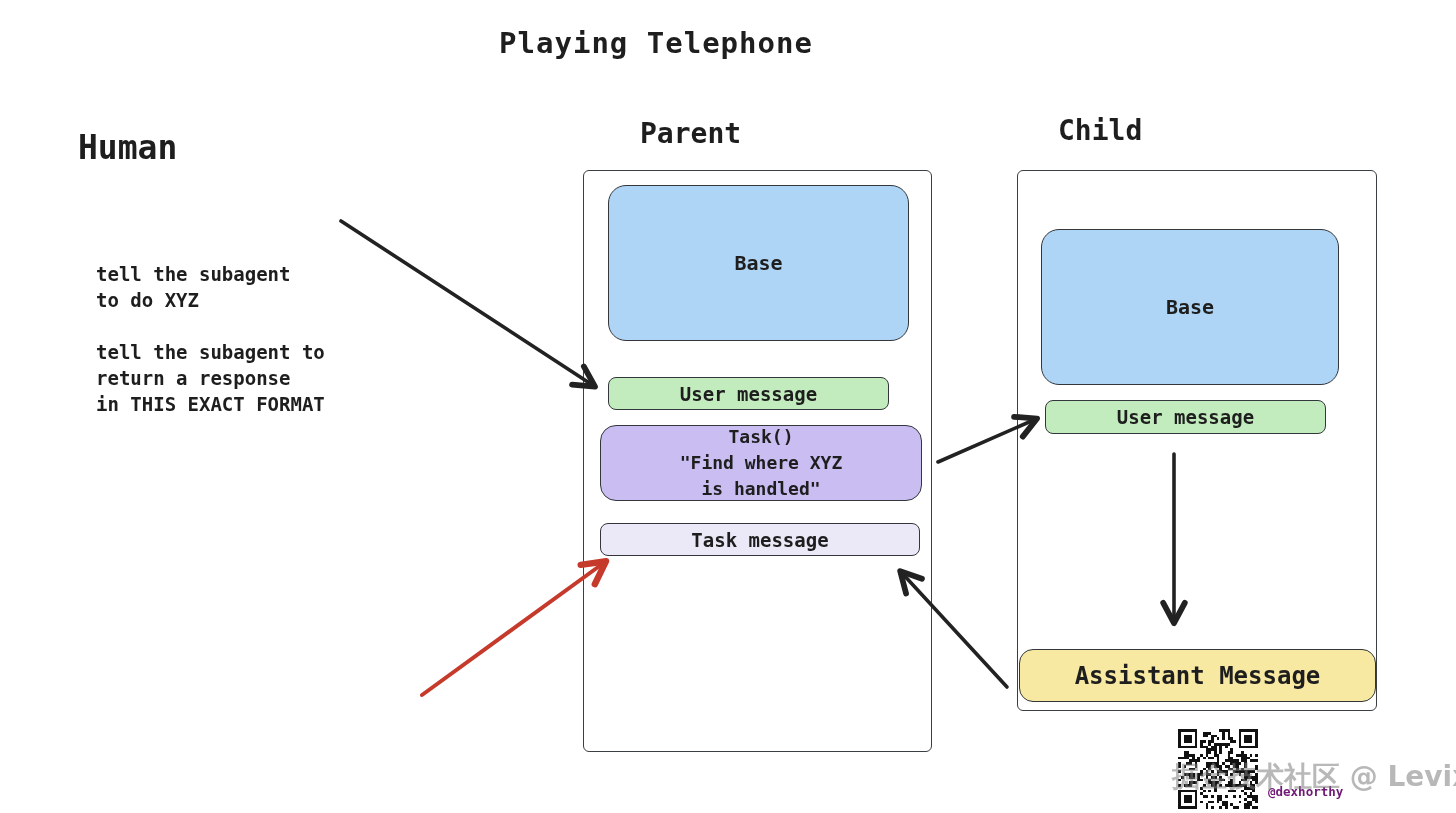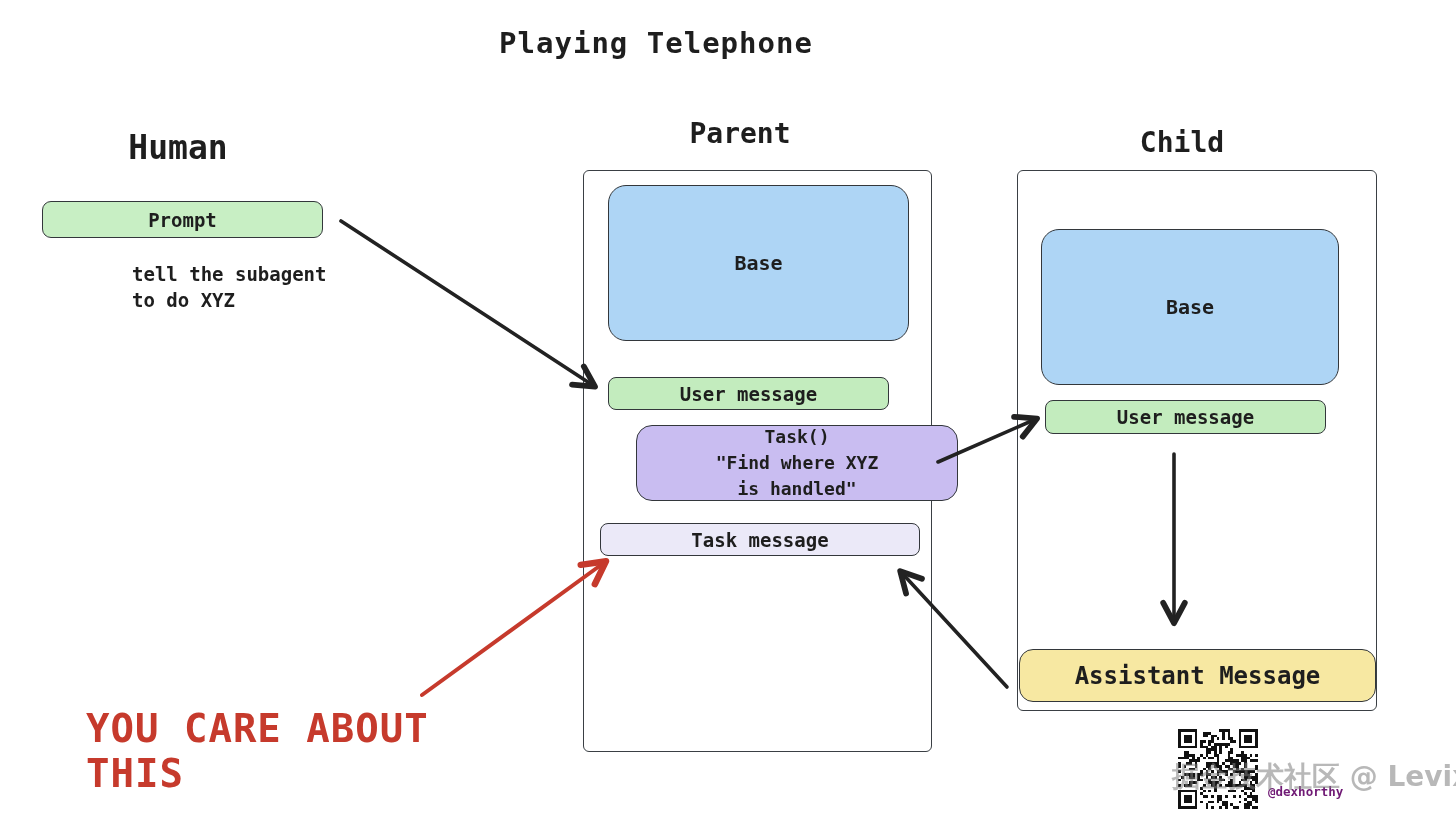--- a/index.html
+++ b/index.html
@@ -8,28 +8,28 @@
     position: relative;
     width: 1456px;
     height: 813px;
     background: #ffffff;
     overflow: hidden;
     font-family: "DejaVu Sans Mono", monospace;
     color: #1e1e1e;
   }
   .abs { position: absolute; }
   .center-text { display: flex; align-items: center; justify-content: center; text-align: center; }
-  .pre { white-space: pre-line; margin-left: 36px; }
+  .pre { white-space: pre-line; }
 
   .title { left: 16px; top: 26px; width: 1280px; text-align: center; font-size: 29px; font-weight: bold; letter-spacing: 1px; }
 
-  .col-label { font-size: 28px; font-weight: bold; text-align: center; }
+  .col-label { font-size: 28px; font-weight: bold; }
   .human-label { left: 78px; top: 128px; width: 200px; font-size: 33px; }
   .parent-label { left: 640px; top: 117px; width: 200px; }
-  .child-label { left: 1082px; top: 114px; width: 200px; margin-top: 12px; }
+  .child-label { left: 1058px; top: 114px; width: 200px; }
 
   .box { border: 1.6px solid #33373b; }
 
   .prompt-box { left: 42px; top: 201px; width: 281px; height: 37px; background: #c8efc4; border-radius: 9px; font-size: 19px; font-weight: bold; }
   .human-note { left: 96px; width: 320px; font-size: 19px; line-height: 26px; font-weight: bold; }
   .note1 { top: 261px; }
   .note2 { top: 339px; }
 
   .agent-container { background: #ffffff; border: 1.7px solid #3a3f44; border-radius: 6px; }
   .parent-container { left: 583px; top: 170px; width: 349px; height: 582px; }
@@ -64,25 +64,25 @@
   }
 </style>
 </head>
 <body>
 
 <div class="canvas">
 
   <div class="abs title">Playing Telephone</div>
 
   <div class="abs col-label human-label">Human</div>
-  <div class="abs box prompt-box center-text">
-    <span>Prompt</span>
-  </div>
   <div class="abs human-note note1 pre">tell the subagent
 to do XYZ</div>
+  <div class="abs human-note note2 pre">tell the subagent to
+return a response
+in THIS EXACT FORMAT</div>
 
   <div class="abs col-label parent-label">Parent</div>
   <div class="abs agent-container parent-container">
     <div class="abs box base-box parent-base center-text">
       <span>Base</span>
     </div>
     <div class="abs box user-msg parent-user-msg center-text">
       <span>User message</span>
     </div>
     <div class="abs box task-box center-text pre">Task()
@@ -115,21 +115,20 @@
         <path d="M1.5 1.5 L10 6 L1.5 10.5" fill="none" stroke="#c63a2c" stroke-width="2.4" stroke-linecap="round" stroke-linejoin="round"></path>
       </marker>
     </defs>
     <line x1="341" y1="221" x2="594" y2="386" stroke="#222222" stroke-width="3.6" stroke-linecap="round" marker-end="url(#ah-black)"></line>
     <line x1="938" y1="462" x2="1036" y2="419" stroke="#222222" stroke-width="3.6" stroke-linecap="round" marker-end="url(#ah-black)"></line>
     <line x1="1007" y1="687" x2="901" y2="572" stroke="#222222" stroke-width="3.6" stroke-linecap="round" marker-end="url(#ah-black)"></line>
     <line x1="1174" y1="454" x2="1174" y2="622" stroke="#222222" stroke-width="3.6" stroke-linecap="round" marker-end="url(#ah-black)"></line>
     <line x1="422" y1="695" x2="605" y2="562" stroke="#c63a2c" stroke-width="4" stroke-linecap="round" marker-end="url(#ah-red)"></line>
   </svg>
 
-  <div class="abs annotation">YOU CARE ABOUT THIS</div>
 
   <svg class="abs qr" id="qr-svg" viewBox="0 0 29 29" shape-rendering="crispEdges">
     <rect x="0" y="0" width="29" height="29" fill="#ffffff"></rect>
     <path d="M0 0h7v7H0zM1 1h5v5H1zM2 2h3v3H2z" fill="#111111" fill-rule="evenodd"></path>
     <path d="M22 0h7v7h-7zM23 1h5v5h-5zM24 2h3v3h-3z" fill="#111111" fill-rule="evenodd"></path>
     <path d="M0 22h7v7H0zM1 23h5v5H1zM2 24h3v3H2z" fill="#111111" fill-rule="evenodd"></path>
     <g id="qr-modules">
         <rect x="15" y="0" width="1" height="1" fill="#111111"></rect>
         <rect x="16" y="0" width="1" height="1" fill="#111111"></rect>
         <rect x="17" y="0" width="1" height="1" fill="#111111"></rect>

